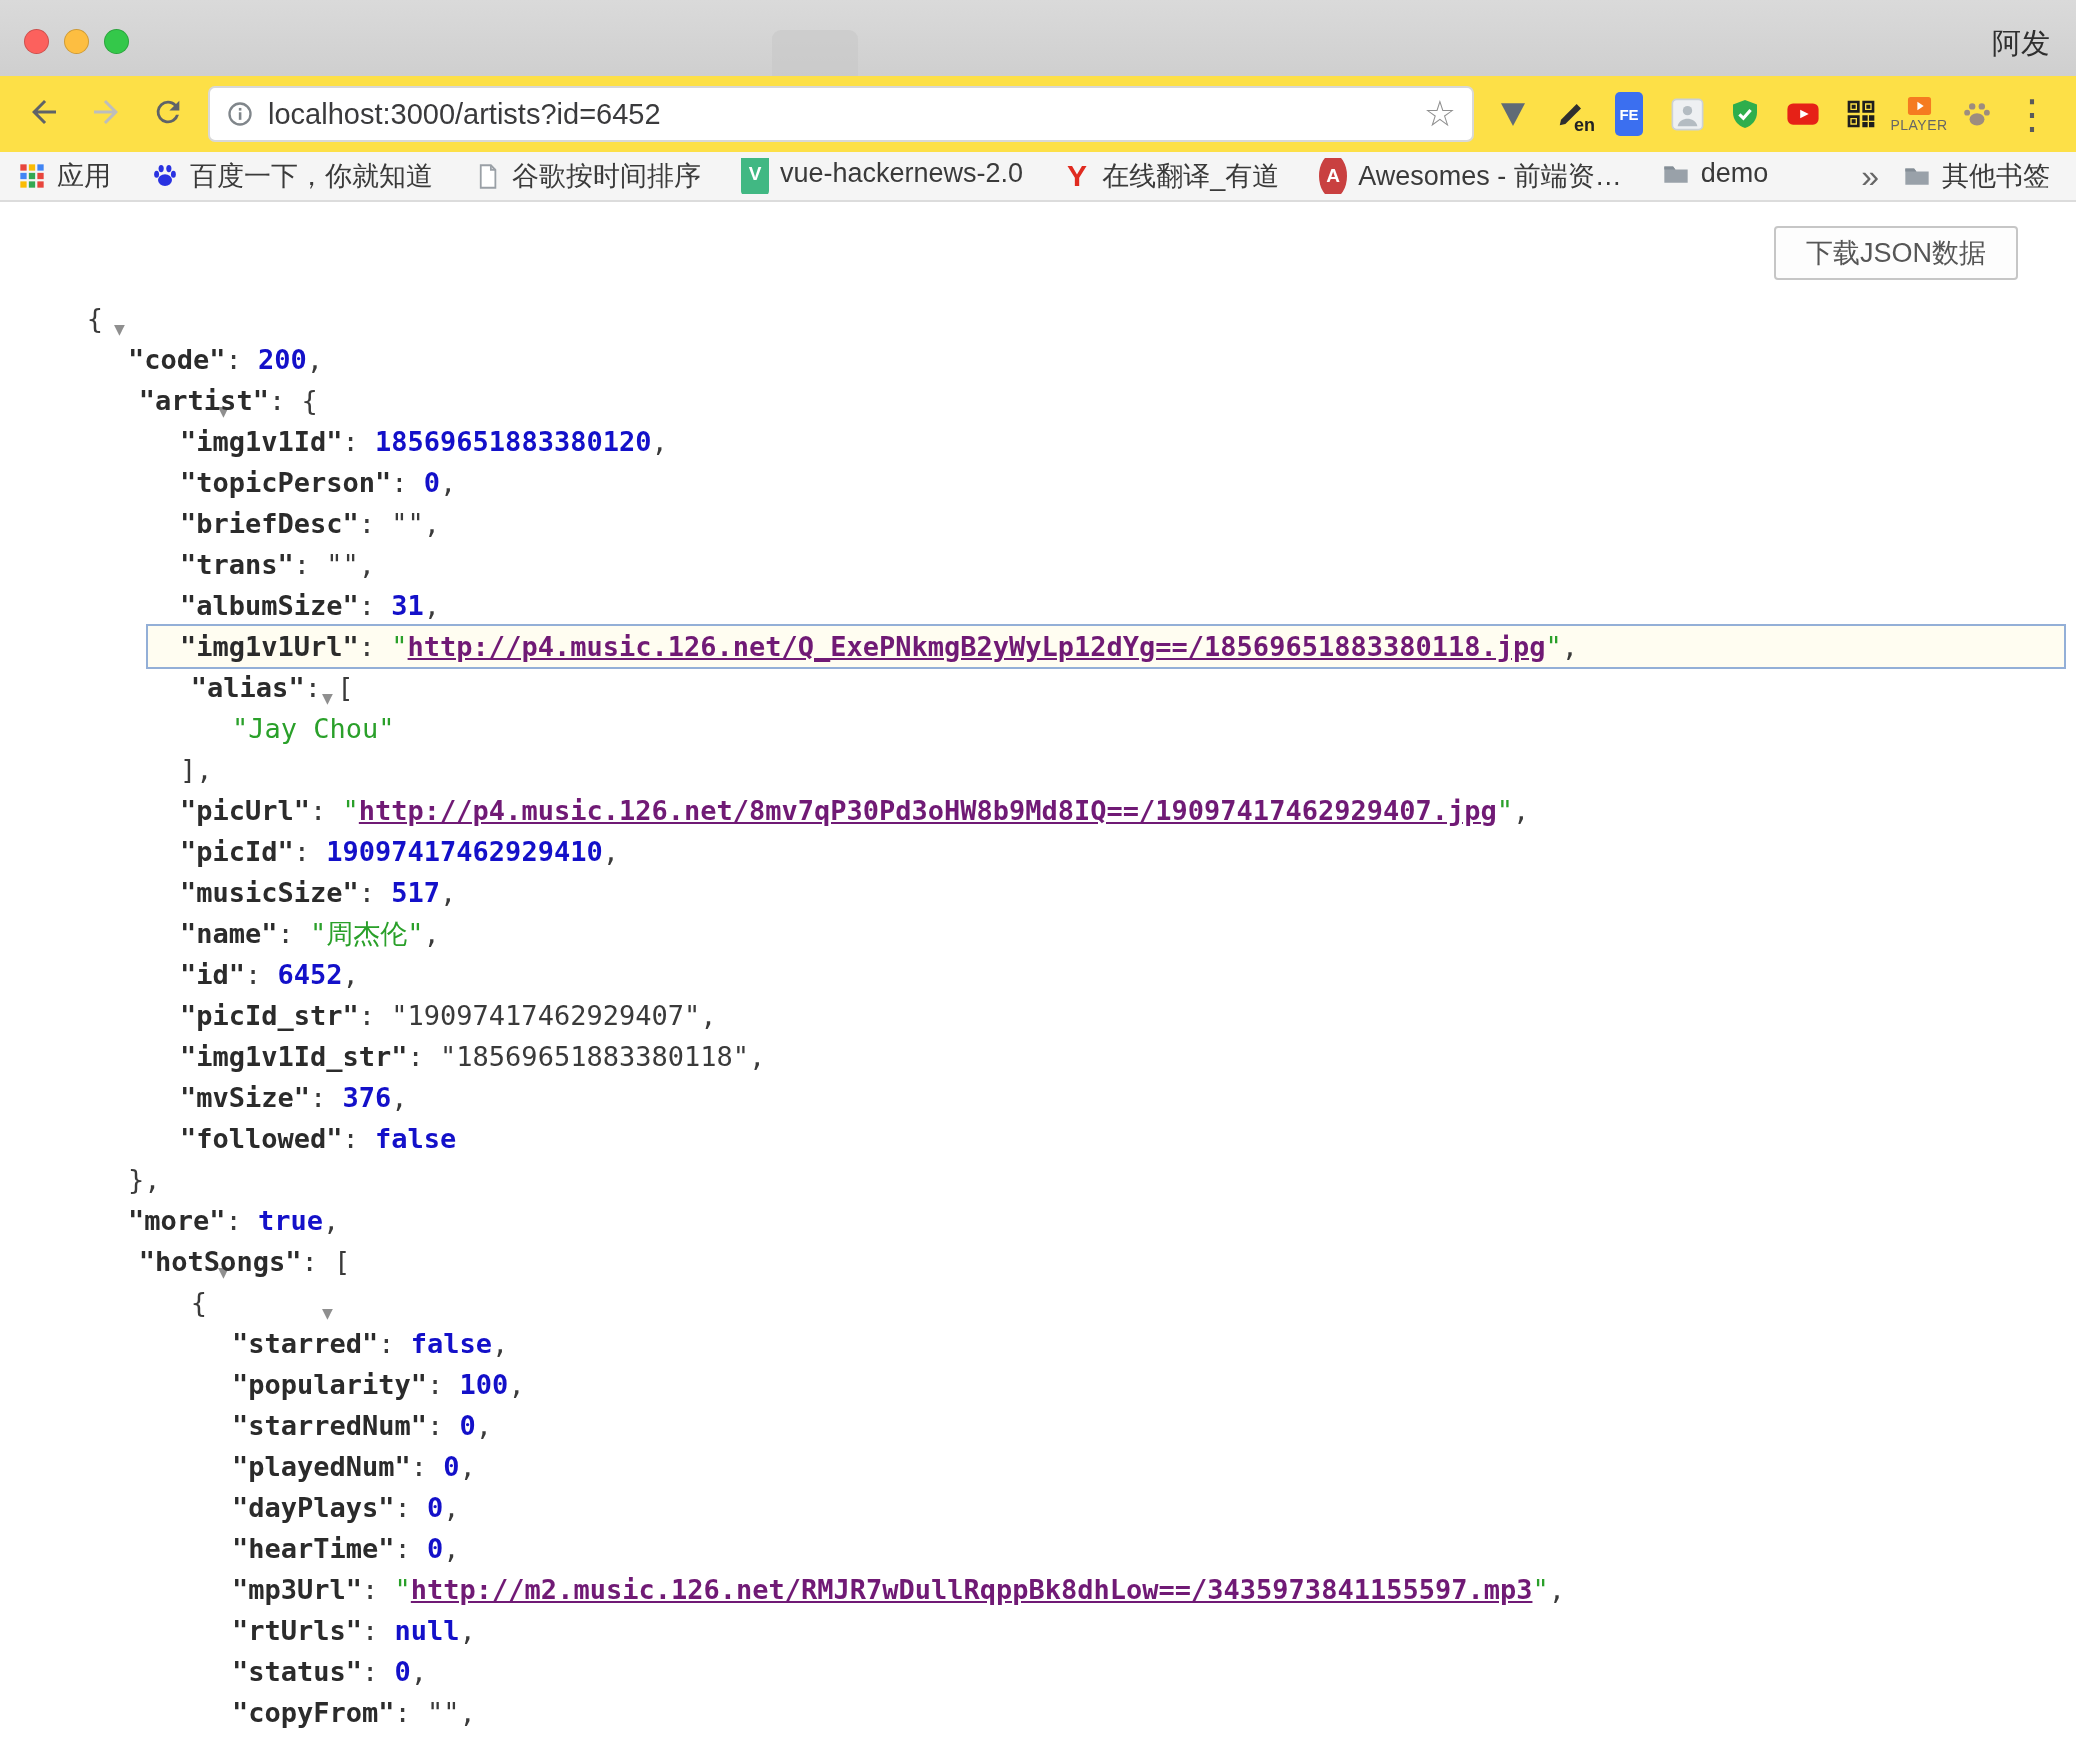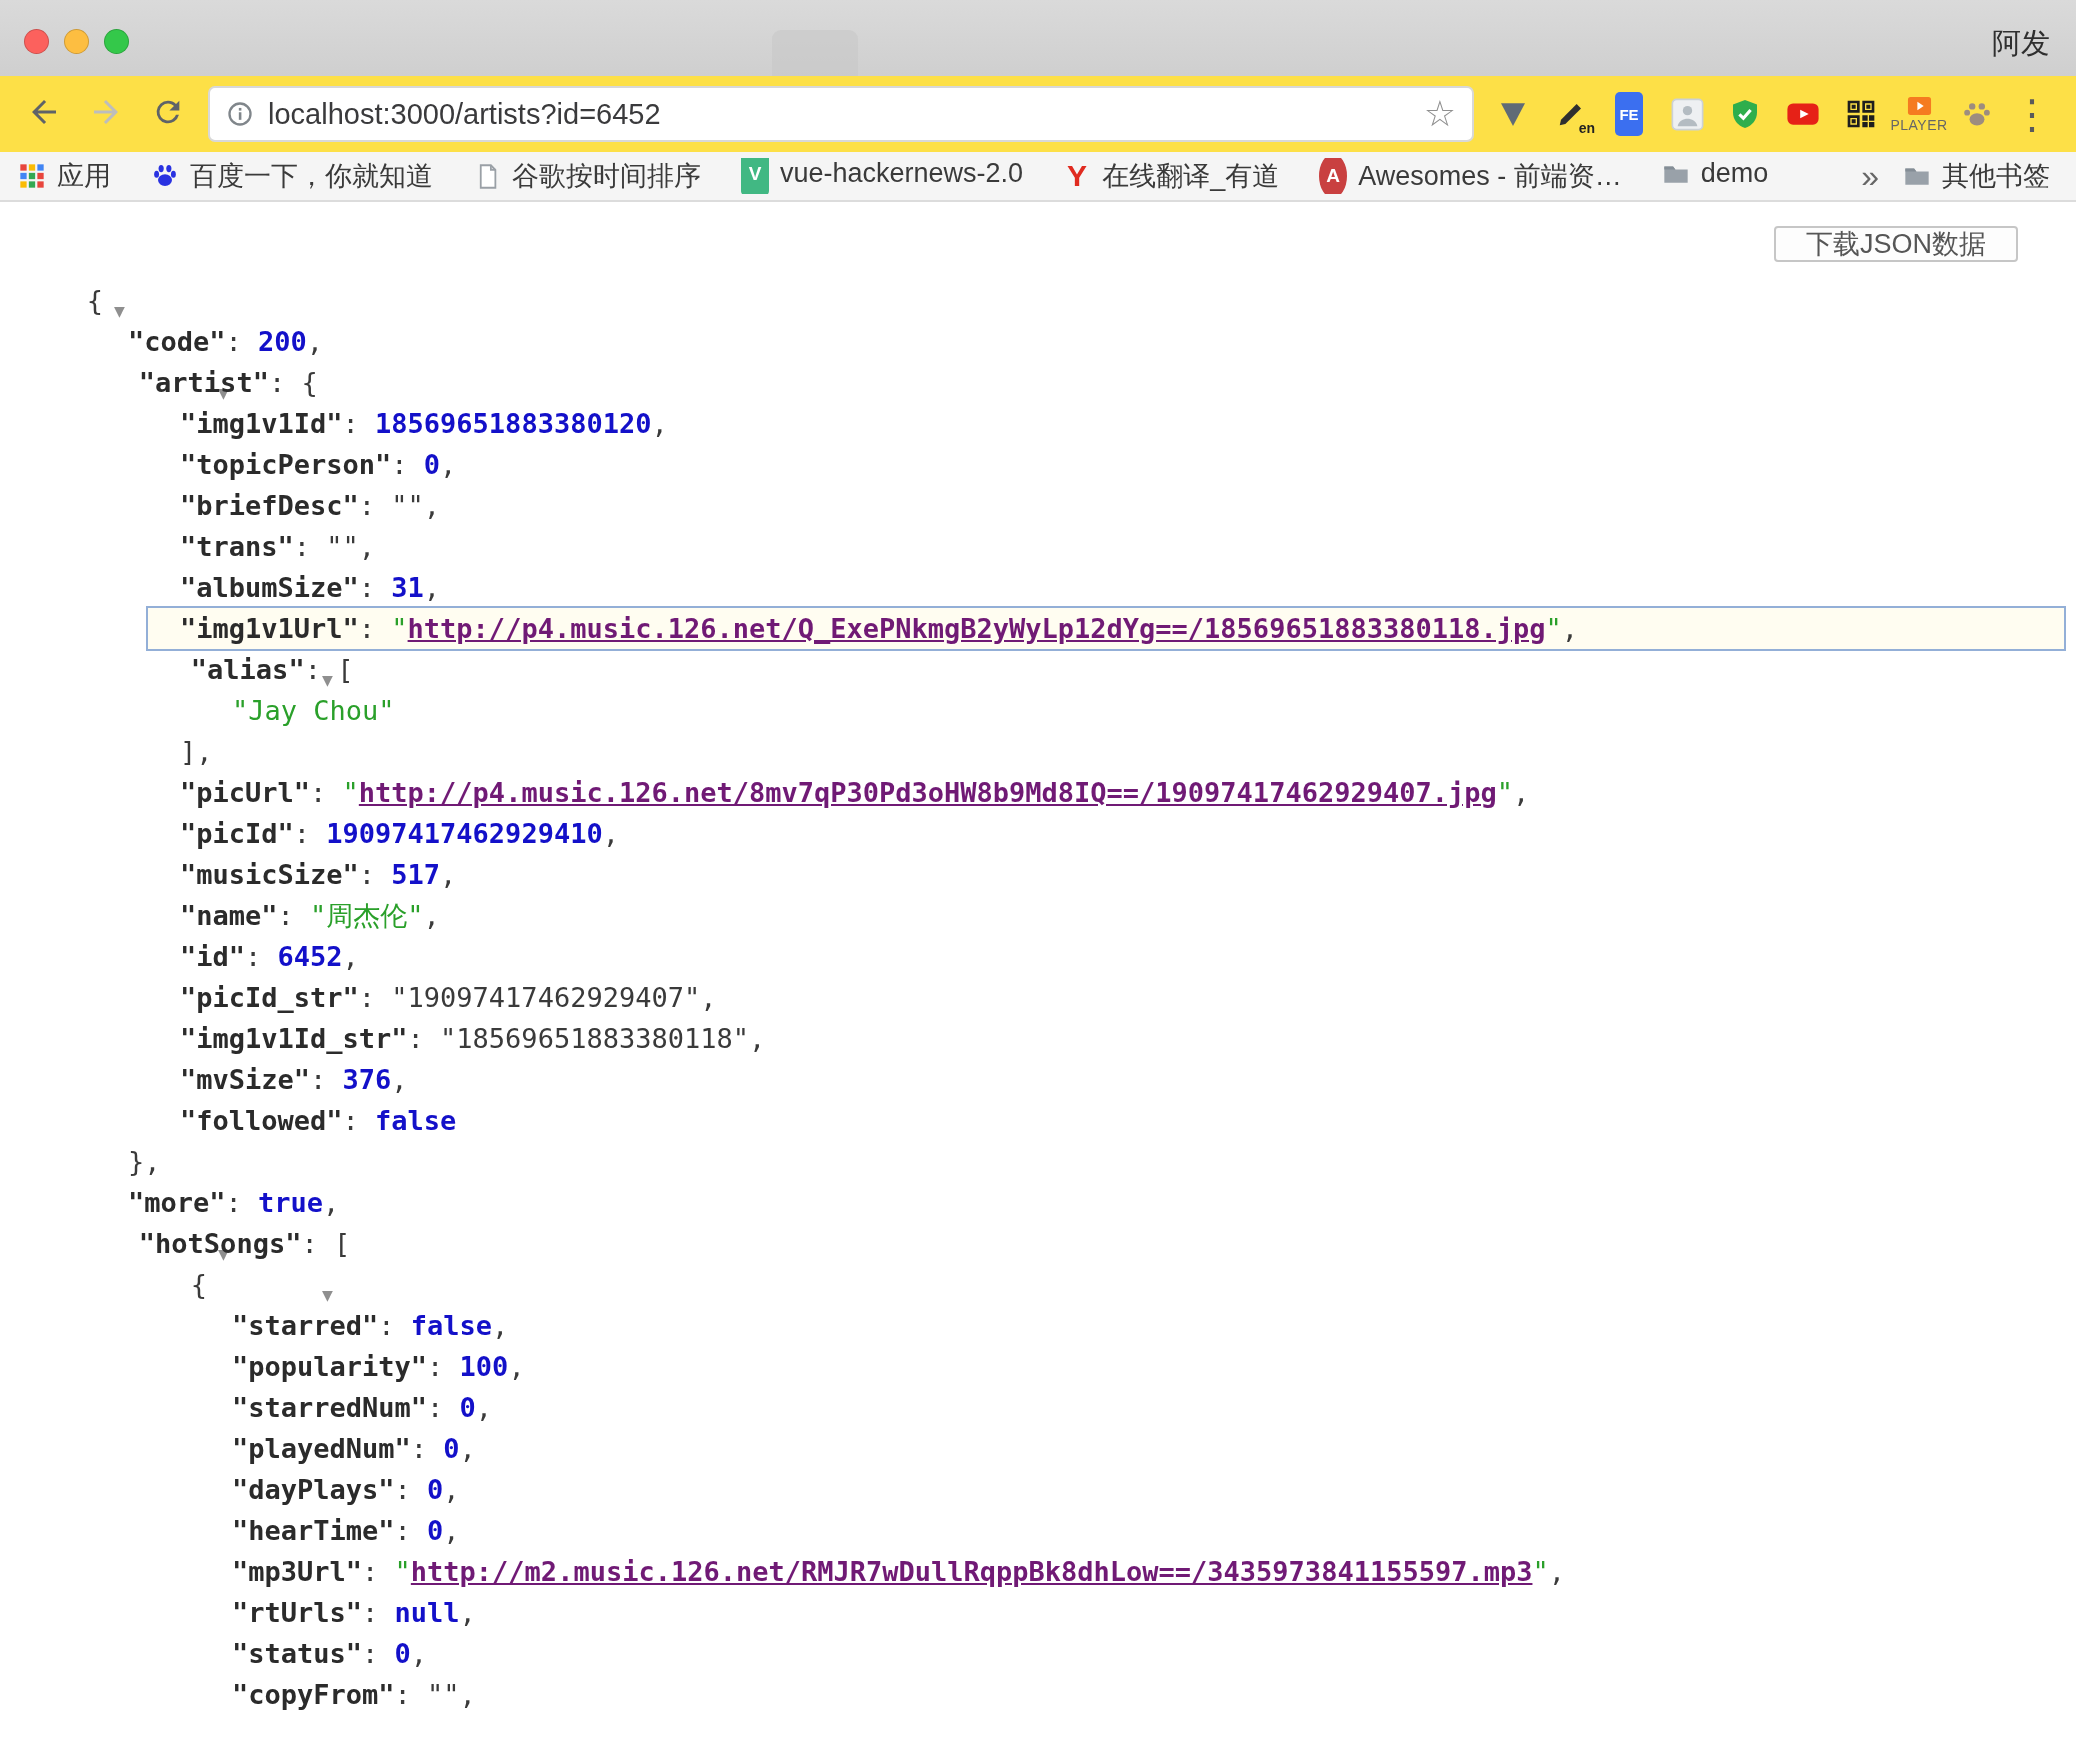--- a/index.html
+++ b/index.html
@@ -38,28 +38,28 @@
   .bm{display:flex;align-items:center;gap:11px;margin-right:40px;white-space:nowrap;flex:0 0 auto}
   .ic{width:28px;height:28px;display:inline-flex;align-items:center;justify-content:center;flex:0 0 auto}
   .bm-right{margin-left:auto;display:flex;align-items:center;gap:24px;flex:0 0 auto}
   .chev{font-size:32px;color:#666;line-height:1}
 
   
   .sq{display:inline-flex;width:28px;height:44px;align-items:center;justify-content:center;
     border-radius:5px;font-weight:bold;color:#fff;font-size:19px}
   .round{border-radius:50%}
   .ytxt{font-weight:bold;font-size:30px;color:#e02b20;line-height:1}
-  .enlab{position:absolute;right:-3px;bottom:2px;font-size:14px;color:#222;font-weight:bold}
+  .enlab{position:absolute;right:-3px;bottom:2px;font-size:18px;color:#222;font-weight:bold}
   .player-wrap{display:flex;flex-direction:column;align-items:center;line-height:1;gap:1px}
   .player-wrap i{font-style:normal;font-size:14px;color:#666;letter-spacing:.5px}
 
   
   .content{background:#fff}
   .controls{display:flex;justify-content:flex-end;align-items:center;padding:24px 18px 0 0}
-  .btn{height:36px;padding:0 30px;font-size:27px;color:#565656;background:#fdfdfd;
+  .btn{height:54px;padding:0 30px;font-size:27px;color:#565656;background:#fdfdfd;
     border:2px solid #c6c6c6;border-radius:4px;display:flex;align-items:center;
     font-family:inherit;cursor:pointer}
   .btn-download{margin-right:40px}
   .seg{display:flex}
   .seg .btn+.btn{border-left:none}
   .seg .btn:first-child{border-radius:4px 0 0 4px}
   .seg .btn:last-child{border-radius:0 4px 4px 0}
   .btn.pressed{background:#e4e4e4;border-color:#adadad;color:#444}
 
   .json{margin-top:18px;font-family:"DejaVu Sans Mono","Liberation Mono",monospace;

